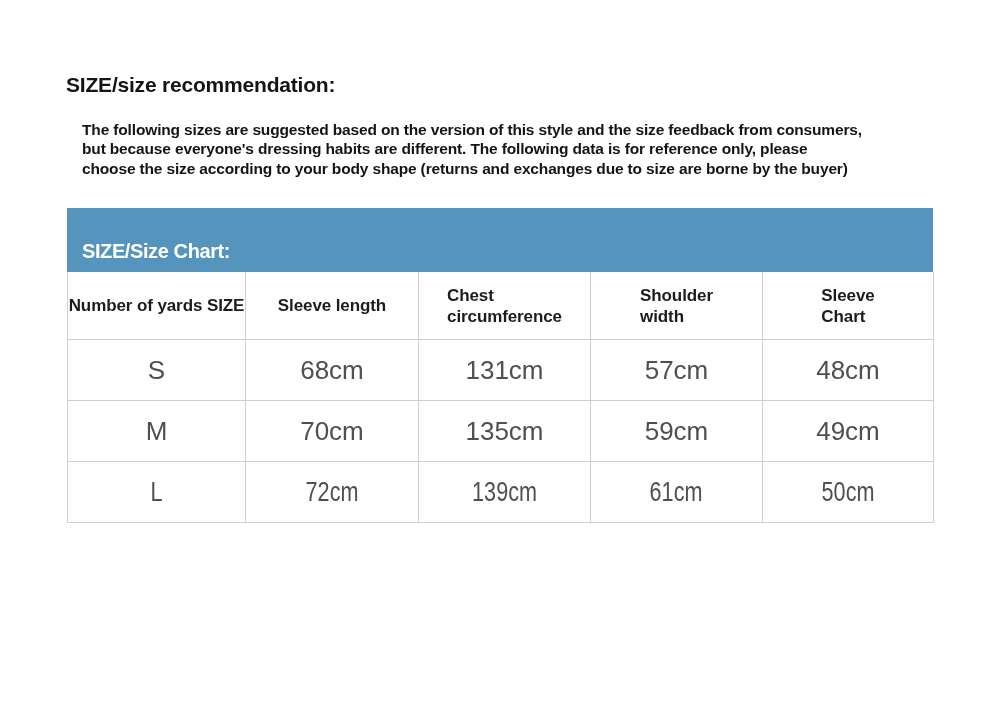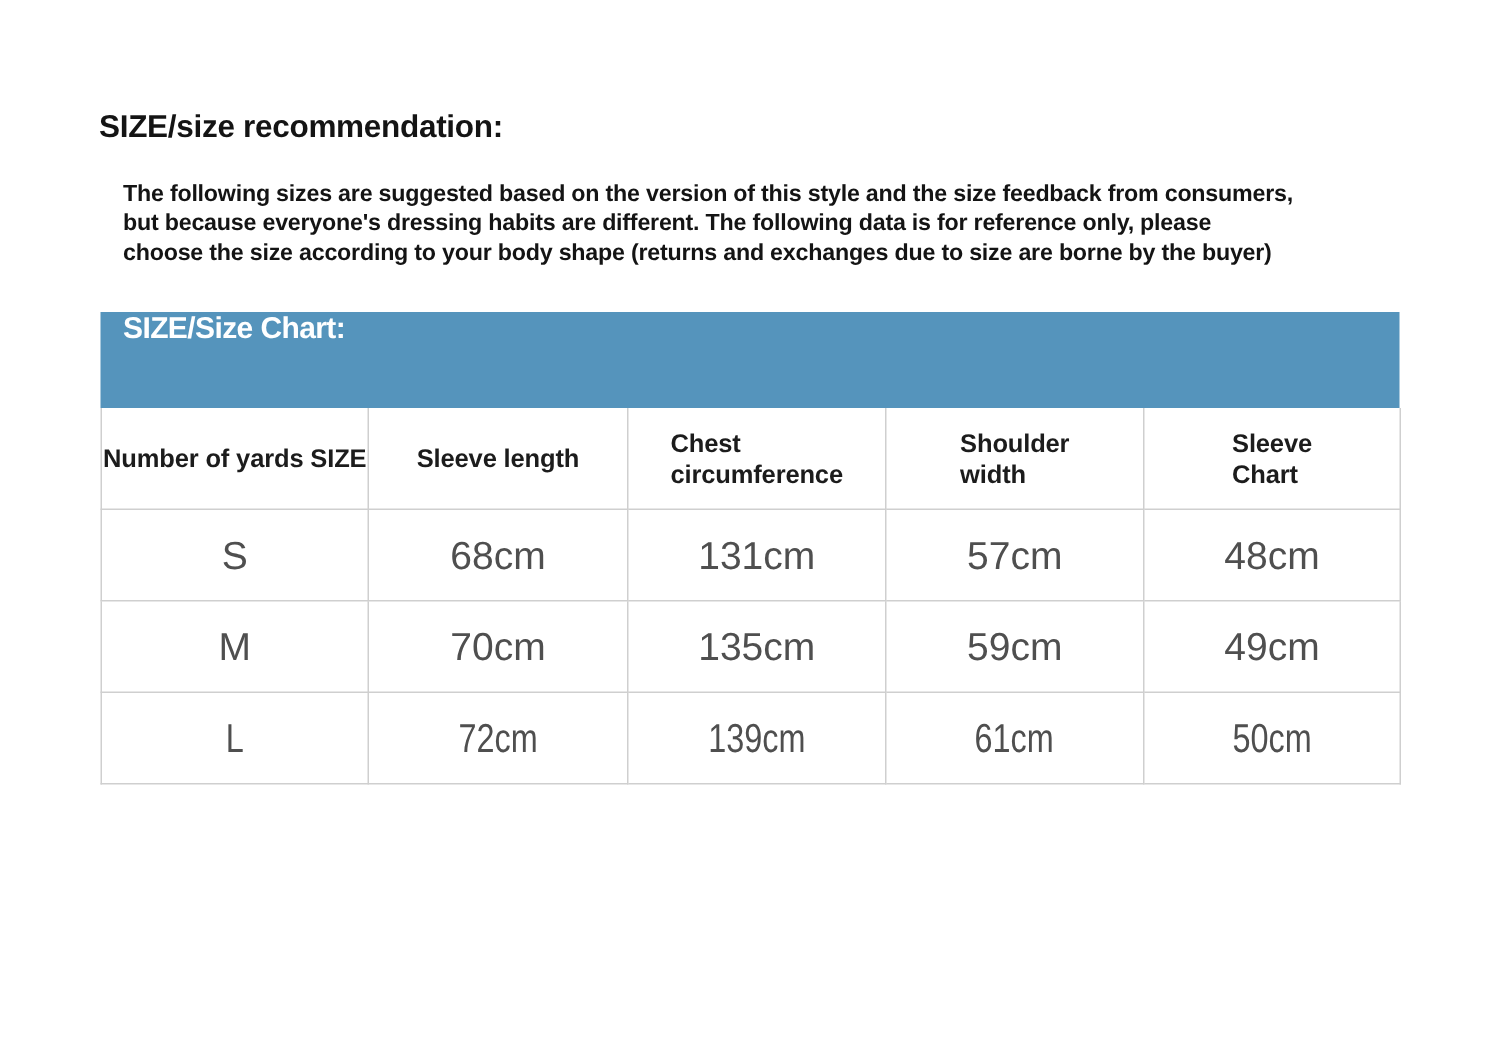--- a/index.html
+++ b/index.html
@@ -38,21 +38,21 @@
   .size-chart {
     position: absolute;
     left: 67px;
     top: 208px;
     width: 866px;
   }
   .chart-title-bar {
     height: 64px;
     background: #5594bc;
     display: flex;
-    align-items: flex-start;
+    align-items: flex-end;
     padding-left: 15px;
     padding-bottom: 9px;
     box-sizing: border-box;
   }
   .chart-title-bar .title {
     color: #ffffff;
     font-size: 20px;
     font-weight: 700;
     letter-spacing: -0.4px;
   }

